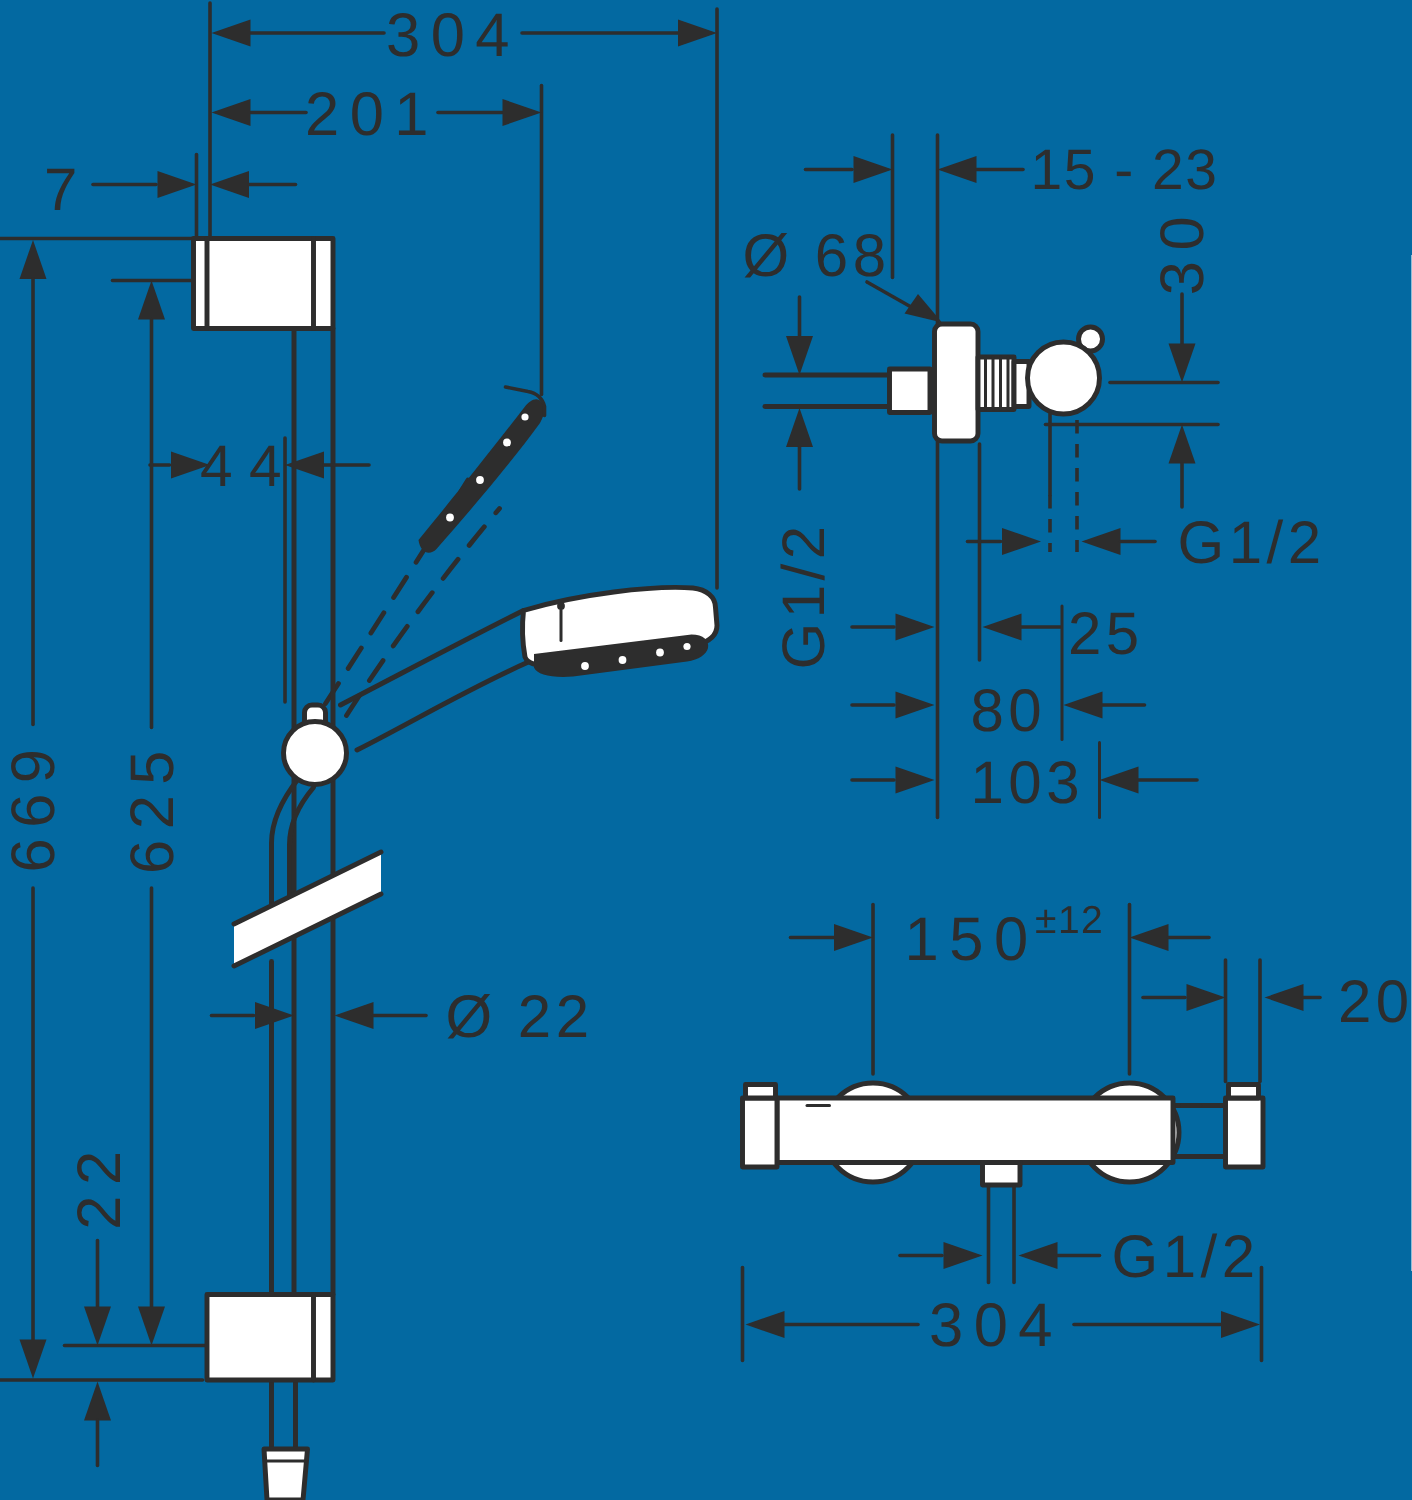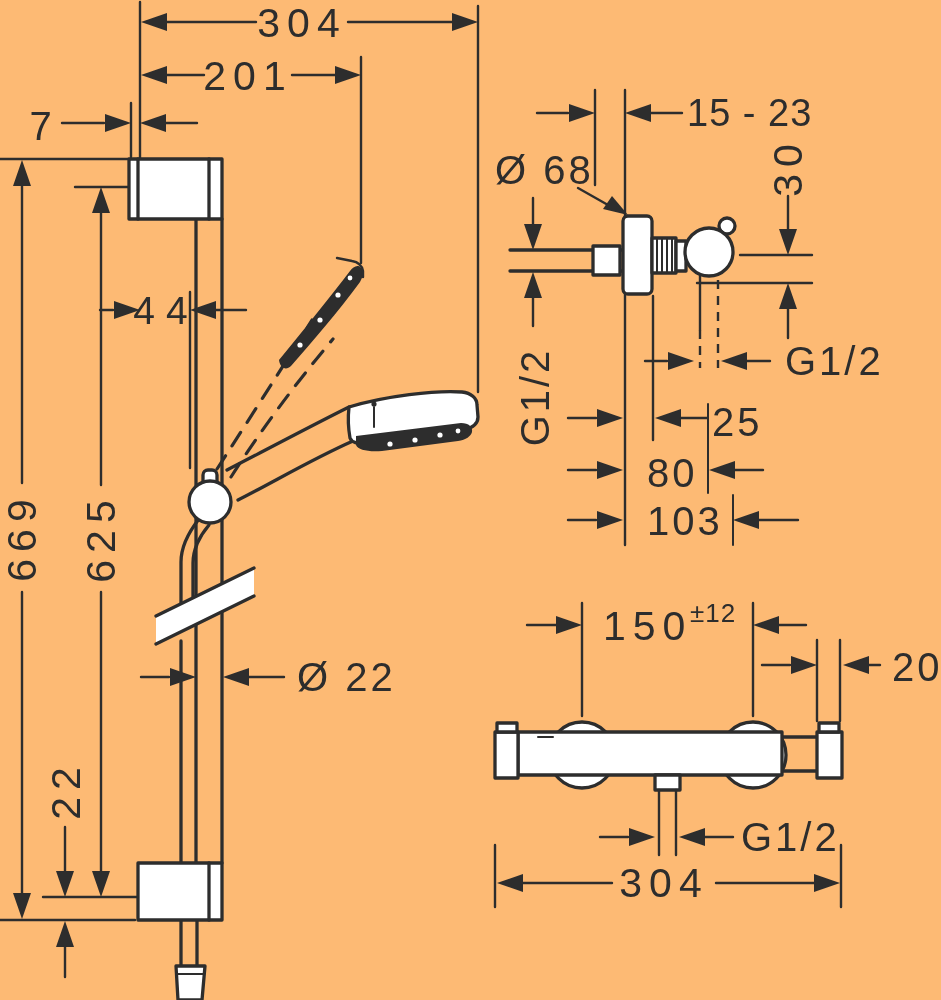--- a/index.html
+++ b/index.html
@@ -1,16 +1,16 @@
 <!DOCTYPE html>
 <html><head>
 <meta charset="utf-8">
 <style>
   html,body{margin:0;padding:0;background:#ffffff}
-  .stage{width:941px;height:1000px;position:relative;background:#fdba74;overflow:hidden}
+  .stage{width:941px;height:1000px;position:relative;background:#0369a1;overflow:hidden}
   svg{display:block}
   .ln{stroke:#2d2d2d;stroke-width:2.4;fill:none;stroke-linecap:round}
   .ln2{stroke:#2d2d2d;stroke-width:2;fill:none;stroke-linecap:round}
   .lw{stroke:#2d2d2d;stroke-width:3.3;fill:none;stroke-linecap:round}
   .sh{stroke:#2d2d2d;stroke-width:3.3;fill:#ffffff;stroke-linejoin:round;stroke-linecap:round}
   .fl{fill:#2d2d2d;stroke:none}
   .wht{fill:#ffffff;stroke:none}
   .dsh{stroke:#2d2d2d;stroke-width:3.2;fill:none;stroke-dasharray:16 12;stroke-linecap:round}
   .dsh2{stroke:#2d2d2d;stroke-width:2.4;fill:none;stroke-dasharray:9 7}
   text{font-family:"Liberation Sans","DejaVu Sans",sans-serif;fill:#2d2d2d;font-size:40px;letter-spacing:3px}

